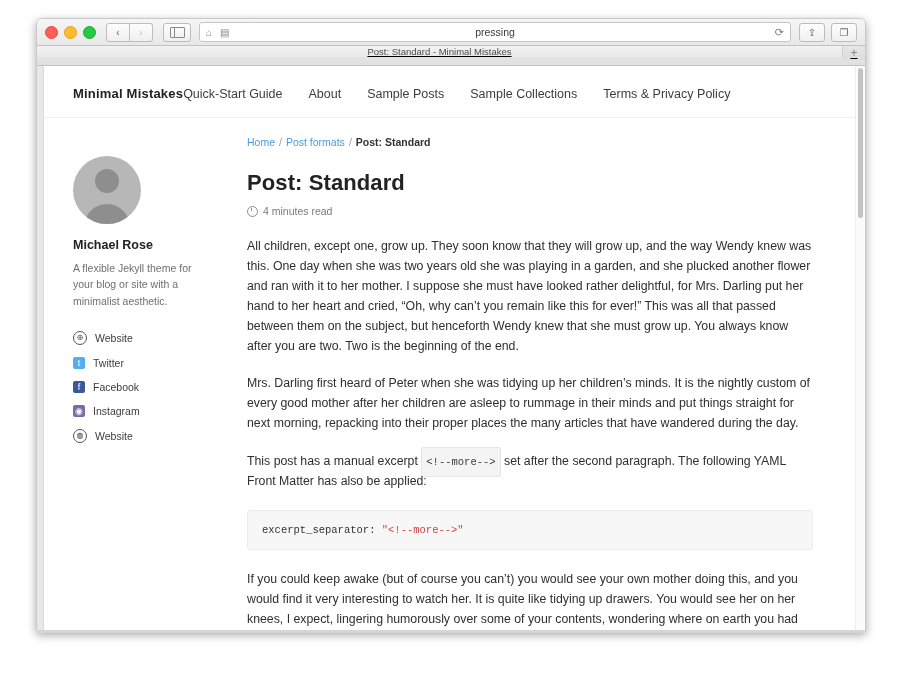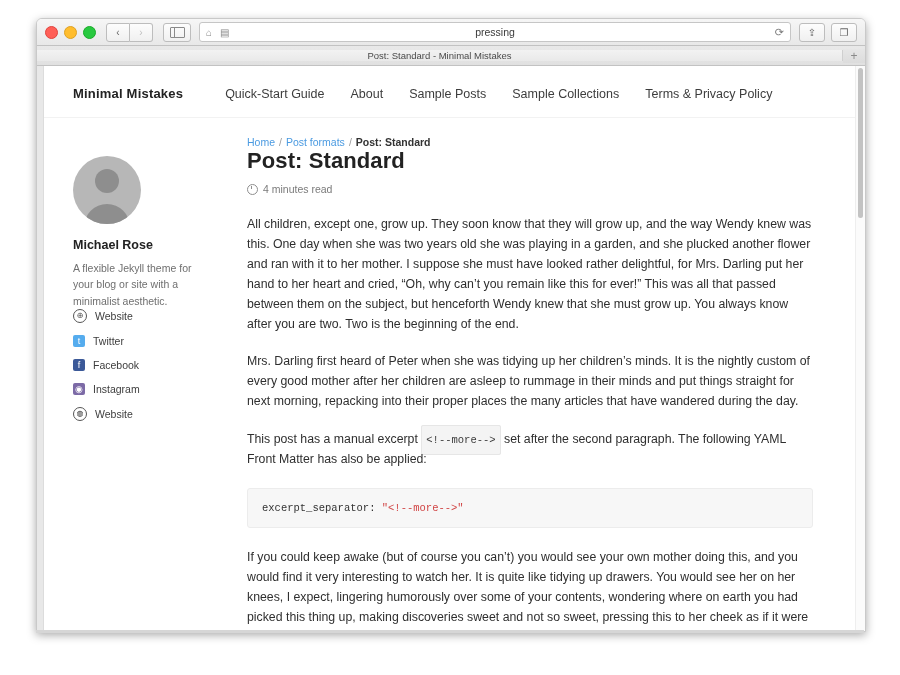--- a/index.html
+++ b/index.html
@@ -147,23 +147,24 @@
     font-size: 10px;
     color: #6a6a6a;
   }
 
   
   .tabbar {
     height: 19px;
     background: linear-gradient(#e9e9e9, #e0e0e0);
     border-bottom: 1px solid #c2c2c2;
     display: flex;
-    align-items: center;
+    align-items: flex-start;
     flex: 0 0 auto;
     position: relative;
+    text-decoration: underline;
   }
   .tab {
     flex: 1 1 auto;
     display: flex;
     align-items: center;
     justify-content: center;
     font-size: 9.5px;
     color: #4a4a4a;
     background: linear-gradient(#f2f2f2, #e9e9e9);
     border-right: 1px solid #cfcfcf;
@@ -212,21 +213,20 @@
   .site-title {
     font-size: 13px;
     font-weight: bold;
     color: #222;
     letter-spacing: .2px;
     white-space: nowrap;
   }
   .nav {
     display: flex;
     gap: 26px;
-    margin-left: 42px;
   }
   .nav-item {
     font-size: 12.5px;
     color: #3d3d3d;
     white-space: nowrap;
   }
 
   
   .content {
     display: flex;
@@ -266,21 +266,21 @@
   .author-name {
     font-size: 12.5px;
     font-weight: bold;
     color: #222;
     margin-bottom: 8px;
   }
   .author-bio {
     font-size: 10.5px;
     line-height: 1.55;
     color: #6f6f6f;
-    margin-bottom: 0;
+    margin-bottom: 22px;
     max-width: 120px;
   }
   .links { list-style: none; margin: 0; padding: 0; }
   .links li {
     display: flex;
     align-items: center;
     gap: 8px;
     margin-bottom: 12px;
     font-size: 10.5px;
     color: #3d3d3d;
@@ -304,20 +304,21 @@
   .article {
     flex: 1 1 auto;
     padding-left: 24px;
     padding-top: 18px;
     padding-right: 22px;
   }
 
   .breadcrumb {
     font-size: 10.5px;
     color: #555;
+    margin-bottom: 22px;
   }
   .breadcrumb a { color: #4a9ae1; text-decoration: none; }
   .breadcrumb .sep { color: #9b9b9b; margin: 0 4px; }
   .breadcrumb .current { color: #333; font-weight: bold; }
 
   .post-title {
     font-size: 22px;
     font-weight: bold;
     color: #222;
     margin: 0 0 9px 0;

